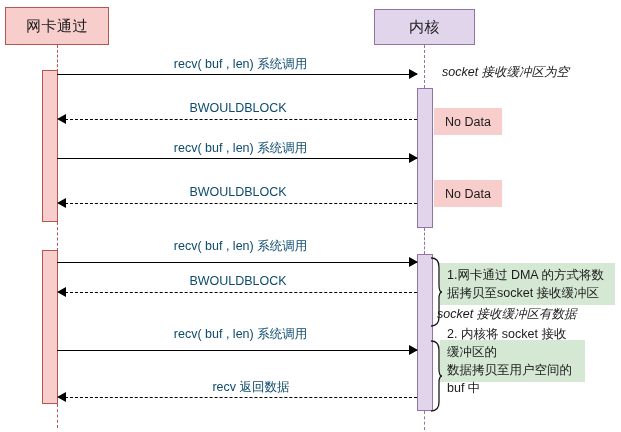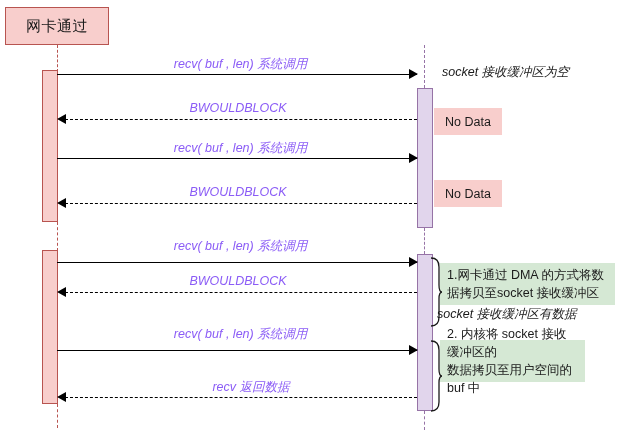--- a/index.html
+++ b/index.html
@@ -88,24 +88,23 @@
     border-left: 9px solid #000000;
   }
   .arrowhead.left {
     border-top: 5px solid transparent;
     border-bottom: 5px solid transparent;
     border-right: 9px solid #000000;
   }
   .msg-label {
     position: absolute;
     font-size: 12.5px;
-    color: #8b5cf6;
+    color: #0c4a6e;
     white-space: nowrap;
     text-align: center;
-    font-style: italic;
   }
   
   .note {
     position: absolute;
     box-sizing: border-box;
     font-size: 12.5px;
     color: #1a1a1a;
     display: flex;
     align-items: center;
   }
@@ -135,20 +134,23 @@
   .brace svg { display: block; }
 </style>
 </head>
 <body>
 
 <div id="canvas">
 
   <div class="participant user">
     <span>网卡通过</span>
   </div>
+  <div class="participant kernel">
+    <span>内核</span>
+  </div>
 
   <div class="lifeline user" style="top:45px;  height:27px;"></div>
   <div class="lifeline user" style="top:222px; height:29px;"></div>
   <div class="lifeline user" style="top:404px; height:24px;"></div>
   <div class="lifeline kernel" style="top:45px;  height:43px;"></div>
   <div class="lifeline kernel" style="top:228px; height:26px;"></div>
   <div class="lifeline kernel" style="top:411px; height:19px;"></div>
 
   <div class="activation user" style="top:70px;  height:152px;"></div>
   <div class="activation user" style="top:250px; height:154px;"></div>

